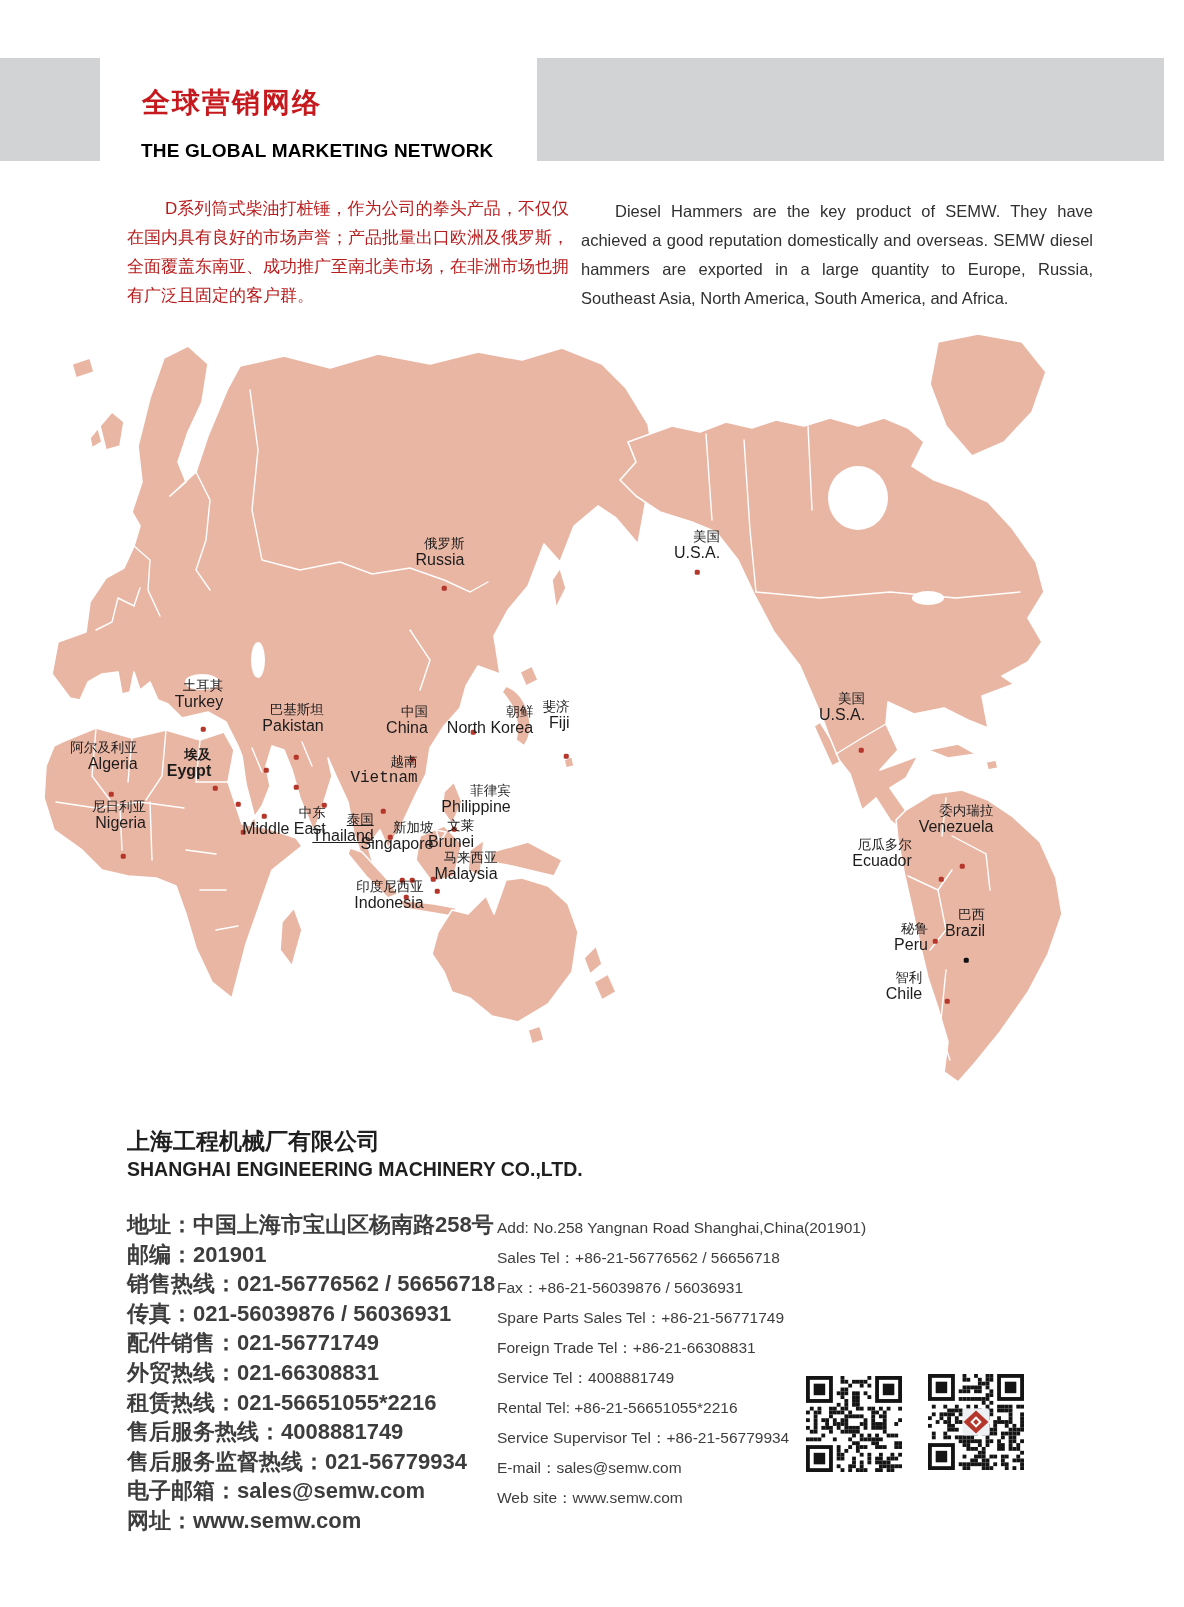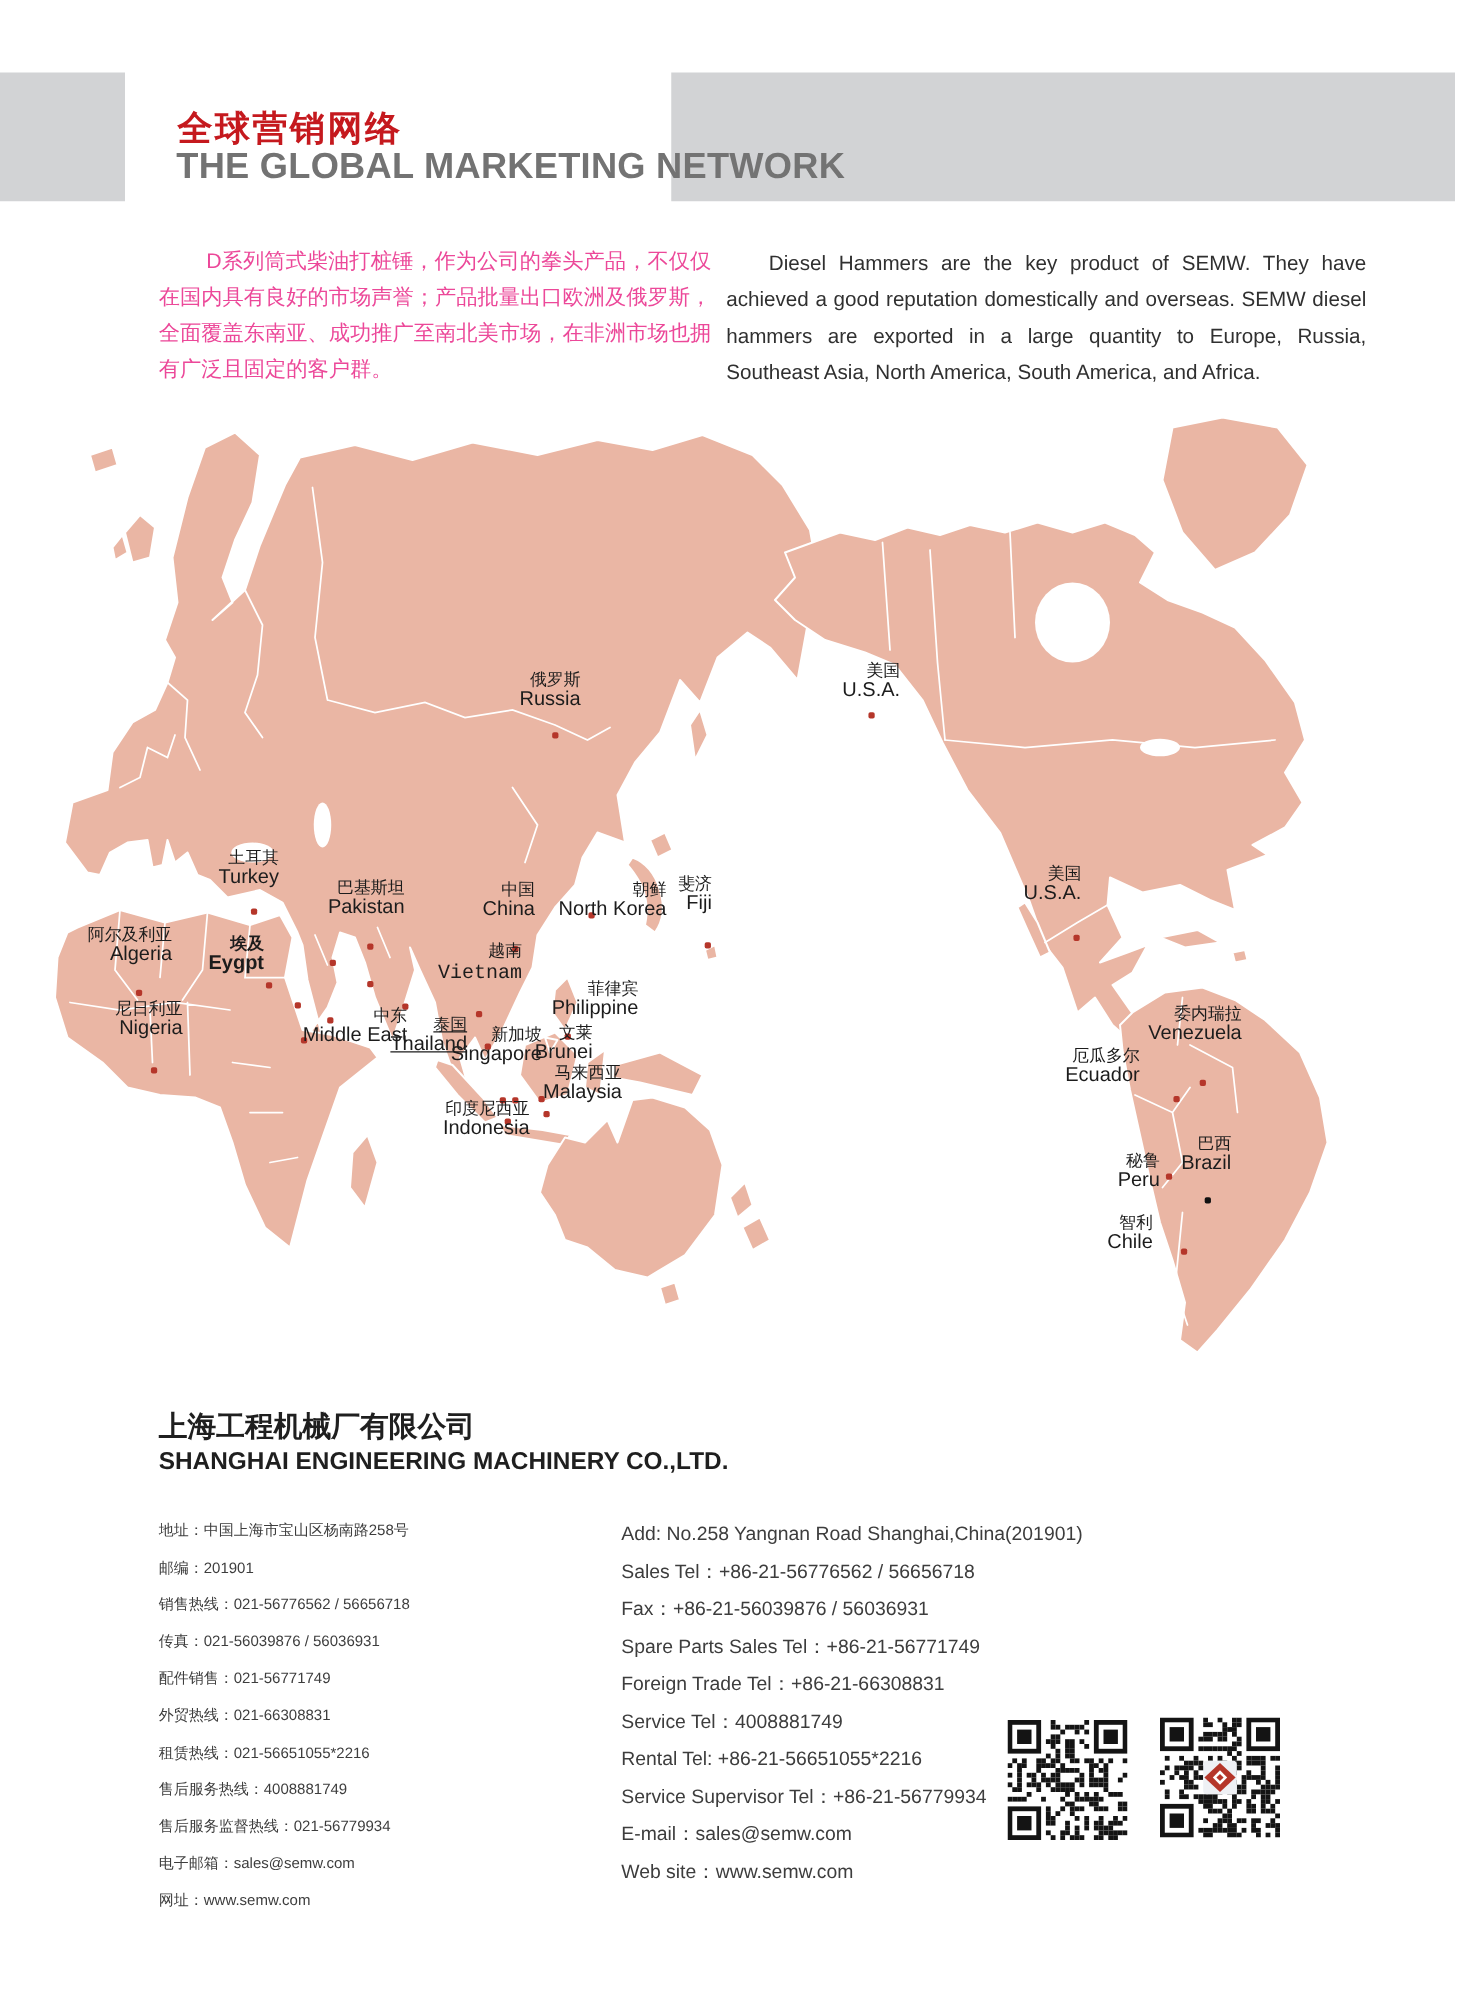--- a/index.html
+++ b/index.html
@@ -3,38 +3,38 @@
 <meta charset="utf-8">
 <style>
   html,body{margin:0;padding:0;background:#fff;}
   .page{position:relative;width:1184px;height:1607px;background:#ffffff;overflow:hidden;
         font-family:"Liberation Sans",sans-serif;}
   .bar{position:absolute;background:#d2d3d5;}
   .bar-left{left:0;top:58px;width:100px;height:103px;}
   .bar-right{left:537px;top:58px;width:627px;height:103px;}
   .title-zh{position:absolute;left:142px;top:84px;font-size:28px;font-weight:bold;
             color:#c5191e;letter-spacing:2px;}
-  .title-en{position:absolute;left:141px;top:117px;font-size:29px;font-weight:bold;
-            color:#737373;letter-spacing:0.2px;}
+  .title-en{position:absolute;left:141px;top:140px;font-size:19px;font-weight:bold;
+            color:#000000;letter-spacing:0.2px;}
   .intro-zh{position:absolute;left:127px;top:194px;width:442px;font-size:17px;line-height:29px;
-            color:#ec4899;text-align:justify;text-indent:38px;}
+            color:#b91c1c;text-align:justify;text-indent:38px;}
   .intro-en{position:absolute;left:581px;top:197px;width:512px;font-size:16.5px;line-height:29px;
             color:#303030;text-align:justify;text-indent:34px;}
   .map{position:absolute;left:0;top:330px;width:1184px;height:760px;}
   .map svg{position:absolute;left:0;top:0;}
   .map-label{position:absolute;transform:translateX(-50%);text-align:right;color:#1c1c1c;
              white-space:nowrap;z-index:3;}
   .ml-zh{font-size:13.5px;line-height:16px;}
   .ml-en{font-size:16px;line-height:15px;}
   .map-dot{position:absolute;width:4.5px;height:4.5px;border-radius:1.5px;background:#b5362a;
            transform:translate(-50%,-50%);z-index:2;}
   .company-zh{position:absolute;left:127px;top:1126px;font-size:23px;font-weight:bold;color:#1f1f1f;}
   .company-en{position:absolute;left:127px;top:1158px;font-size:19.5px;font-weight:bold;color:#1f1f1f;}
   .contacts{position:absolute;color:#3d3d3d;}
-  .contacts-zh{left:127px;top:1210px;font-size:12px;line-height:29.6px;}
+  .contacts-zh{left:127px;top:1210px;font-size:22px;line-height:29.6px;font-weight:bold;}
   .contacts-en{left:497px;top:1213px;font-size:15.5px;line-height:30px;}
   .qr{position:absolute;width:96px;height:96px;}
   #qr1{left:806px;top:1376px;}
   #qr2{left:928px;top:1374px;}
 </style>
 </head>
 <body>
 
 <div class="page">
 

